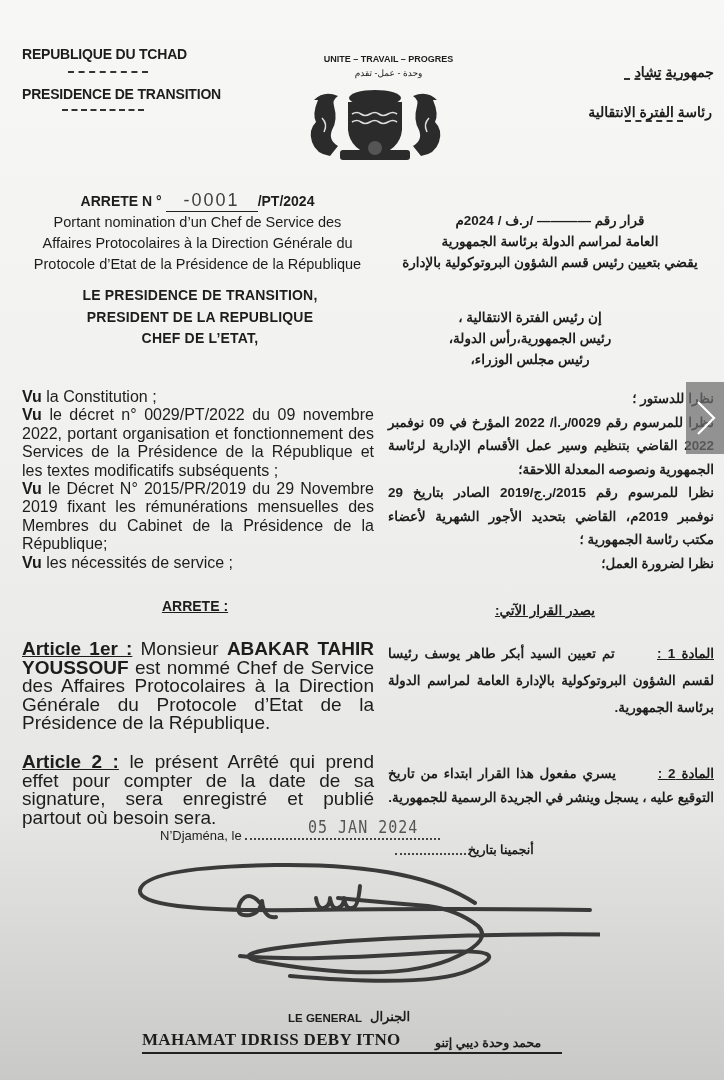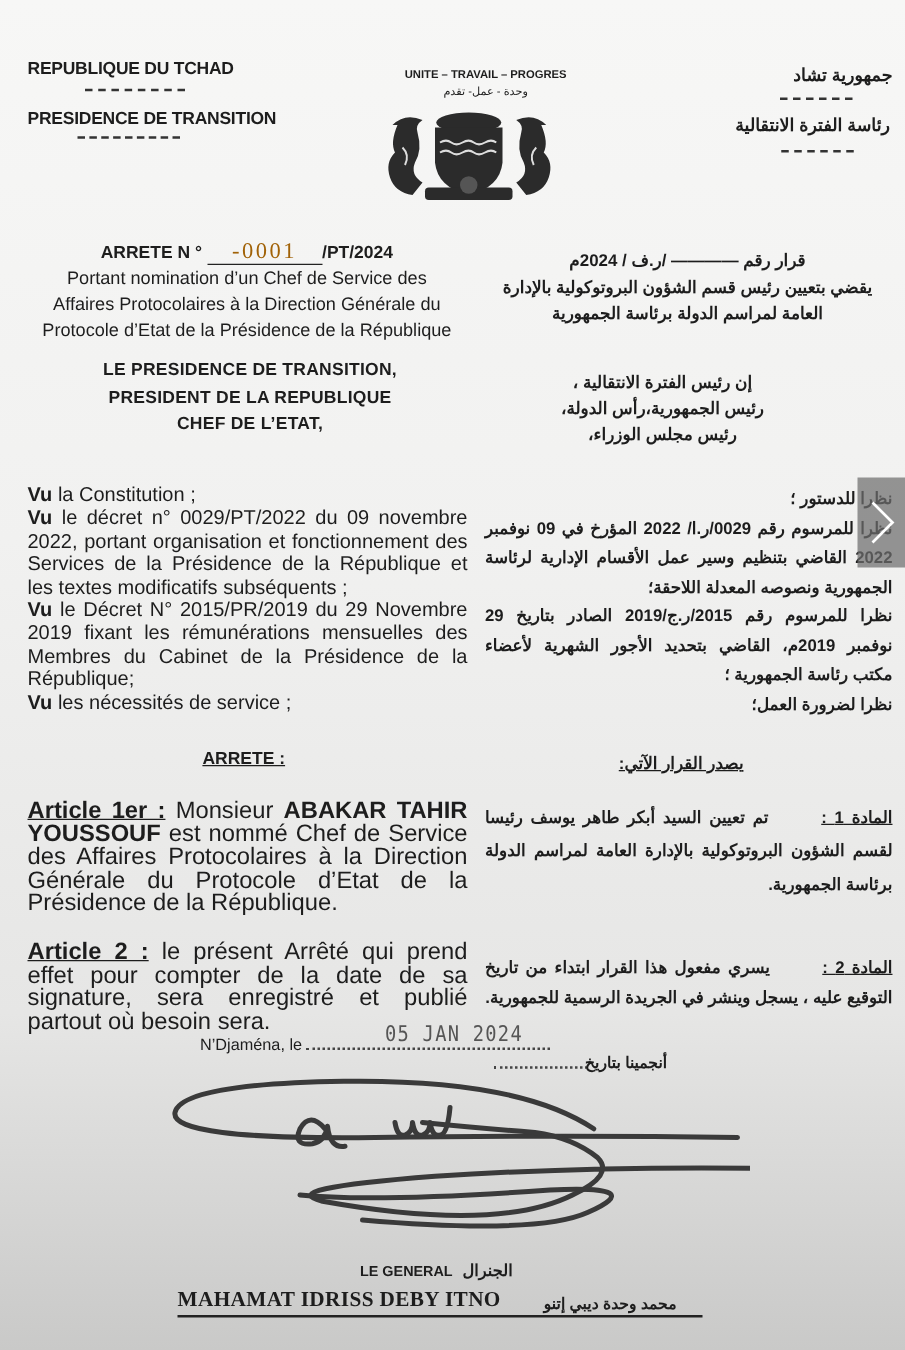--- a/index.html
+++ b/index.html
@@ -8,24 +8,24 @@
     background: linear-gradient(180deg, #f7f7f6 0%, #f1f1f0 40%, #e6e6e5 75%, #c9c9c8 100%);
     font-family: "Liberation Sans", sans-serif; color: #1d1d1d;
   }
   .page { position: absolute; inset: 0; }
   .abs { position: absolute; }
   .hdr-fr { left: 22px; font-size: 14px; font-weight: bold; letter-spacing: -0.2px; }
   .rule { position: absolute; height: 1px; border-top: 2px dashed #333; }
   .motto { left: 306px; top: 54px; width: 165px; text-align: center; font-size: 9px; font-weight: bold; }
   .motto-ar { left: 306px; top: 68px; width: 165px; text-align: center; font-size: 9px; direction: rtl; }
   .emblem { left: 308px; top: 88px; width: 135px; height: 76px; }
-  .ar { direction: rtl; text-align: right; font-weight: bold; }
+  .ar { direction: rtl; text-align: right; font-weight: bold; margin-top: 12px; }
   .title-block { left: 20px; top: 190px; width: 355px; text-align: center; font-size: 14.5px; line-height: 21px; }
   .arrete-no { font-weight: bold; font-size: 14px; }
-  .num-field { display: inline-block; min-width: 92px; border-bottom: 1.5px solid #222; font-family: Liberation Serif, serif; font-size: 18px; letter-spacing: 2px; color: #a16207; font-weight: normal; }
+  .num-field { display: inline-block; min-width: 92px; border-bottom: 1.5px solid #222; font-family: Liberation Sans, sans-serif; font-size: 18px; letter-spacing: 2px; color: #404040; font-weight: normal; }
   .pres-block { left: 20px; top: 285px; width: 360px; text-align: center; font-weight: bold; font-size: 14px; line-height: 21.5px; letter-spacing: 0.2px; }
   .ar-title { left: 390px; top: 198px; width: 320px; font-size: 13.5px; line-height: 21px; text-align: center; }
   .ar-pres { left: 420px; top: 295px; width: 220px; font-size: 13.5px; line-height: 21px; text-align: center; }
   .vu { left: 22px; top: 388px; width: 352px; font-size: 16px; line-height: 18.4px; text-align: justify; }
   .vu p { margin: 0; }
   .vu b { font-weight: bold; }
   .ar-vu { left: 388px; top: 387px; width: 326px; font-size: 13.4px; line-height: 23.5px; text-align: justify; direction: rtl; font-weight: bold; }
   .ar-vu p { margin: 0; }
   .section-fr { left: 120px; top: 598px; width: 150px; text-align: center; font-weight: bold; font-size: 14px; text-decoration: underline; }
   .section-ar { left: 470px; top: 602px; width: 150px; text-align: center; font-weight: bold; font-size: 13.5px; text-decoration: underline; direction: rtl; }
@@ -92,22 +92,22 @@
       <span class="arrete-no">ARRETE N °</span>
       <span class="num-field">-0001</span><span class="arrete-no">/PT/2024</span>
     </div>
     <div>Portant nomination d’un Chef de Service des</div>
     <div>Affaires Protocolaires à la Direction Générale du</div>
     <div>Protocole d’Etat de la Présidence de la République</div>
   </div>
 
   <div class="abs ar ar-title">
     <div>قرار رقم ———— /ر.ف /  2024م</div>
+    <div>العامة لمراسم الدولة برئاسة الجمهورية</div>
     <div>يقضي بتعيين رئيس قسم الشؤون البروتوكولية بالإدارة</div>
-    <div>العامة لمراسم الدولة برئاسة الجمهورية</div>
   </div>
 
   <div class="abs pres-block">
     <div>LE PRESIDENCE DE TRANSITION,</div>
     <div>PRESIDENT DE LA REPUBLIQUE</div>
     <div>CHEF DE L’ETAT,</div>
   </div>
   <div class="abs ar ar-pres">
     <div>إن رئيس الفترة الانتقالية ،</div>
     <div>رئيس الجمهورية،رأس الدولة،</div>

